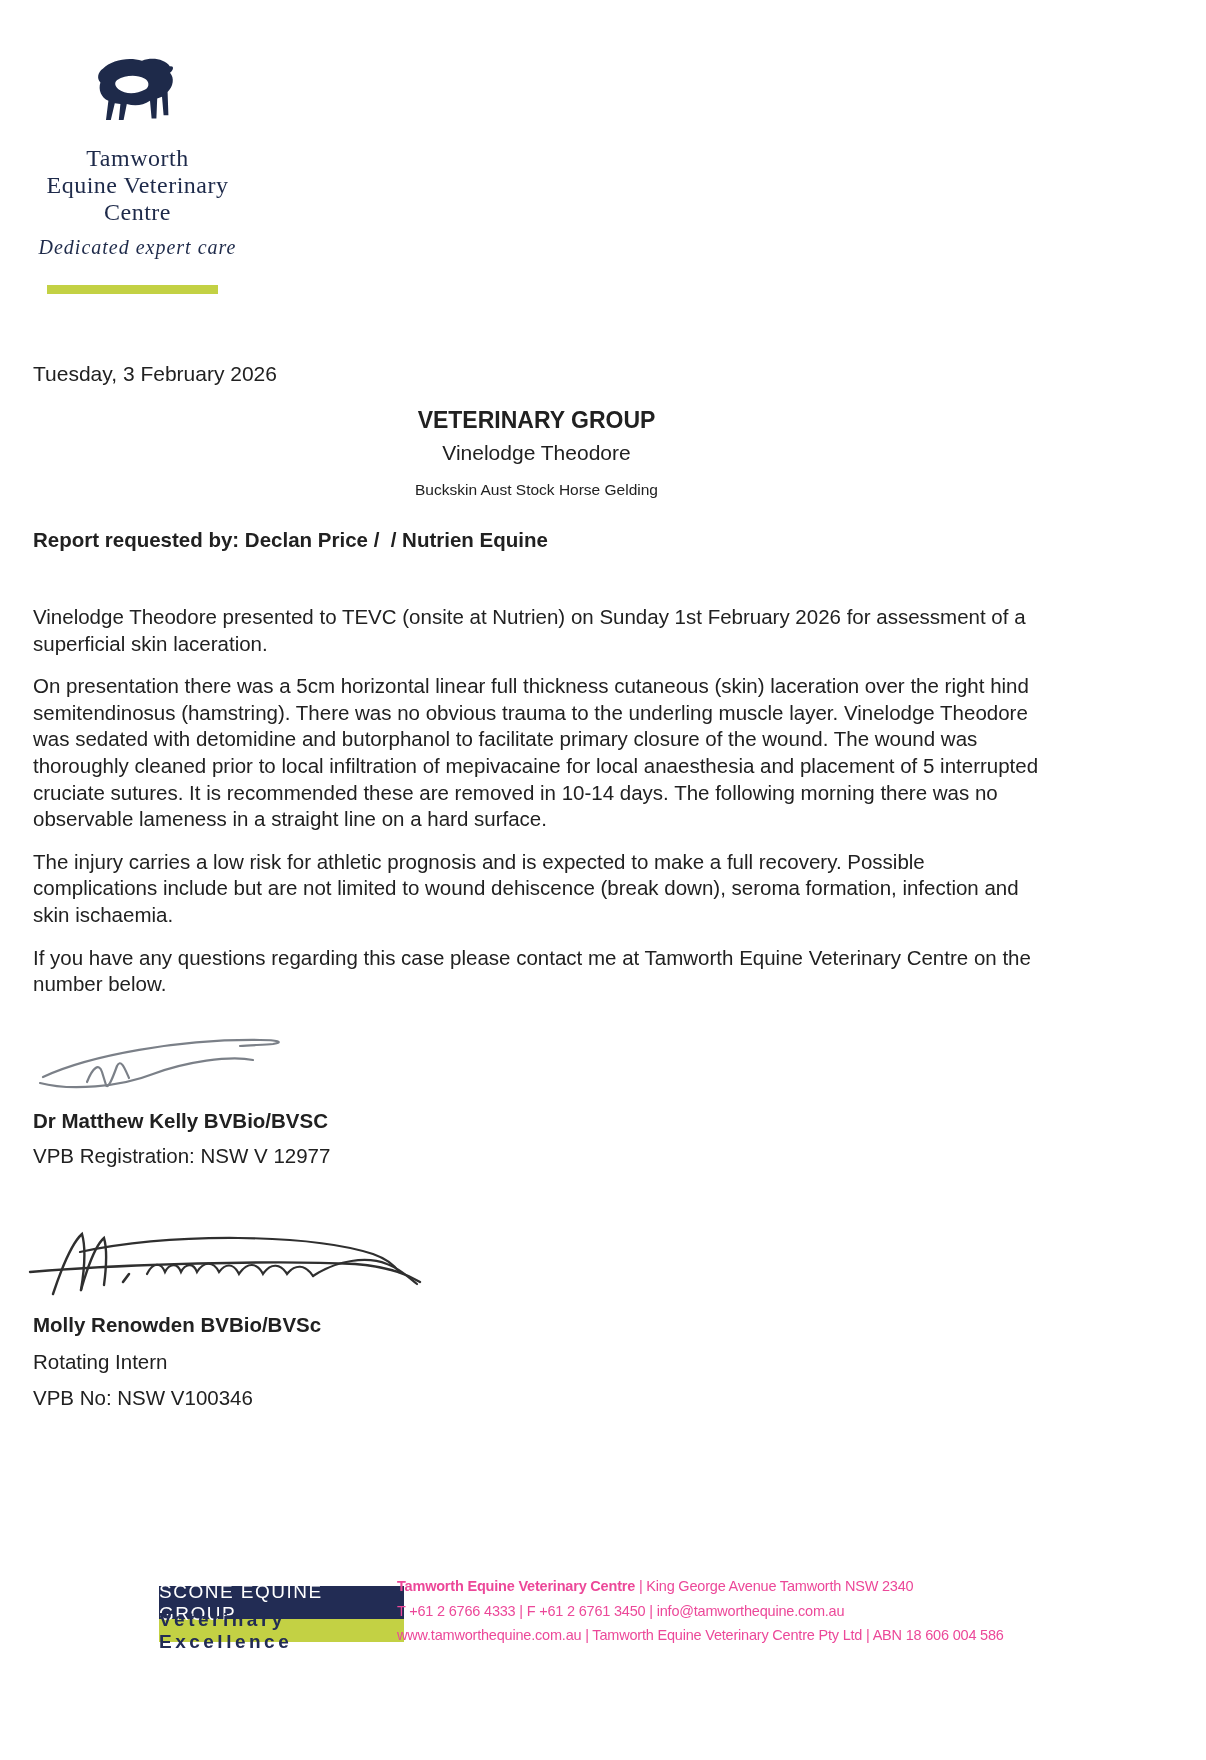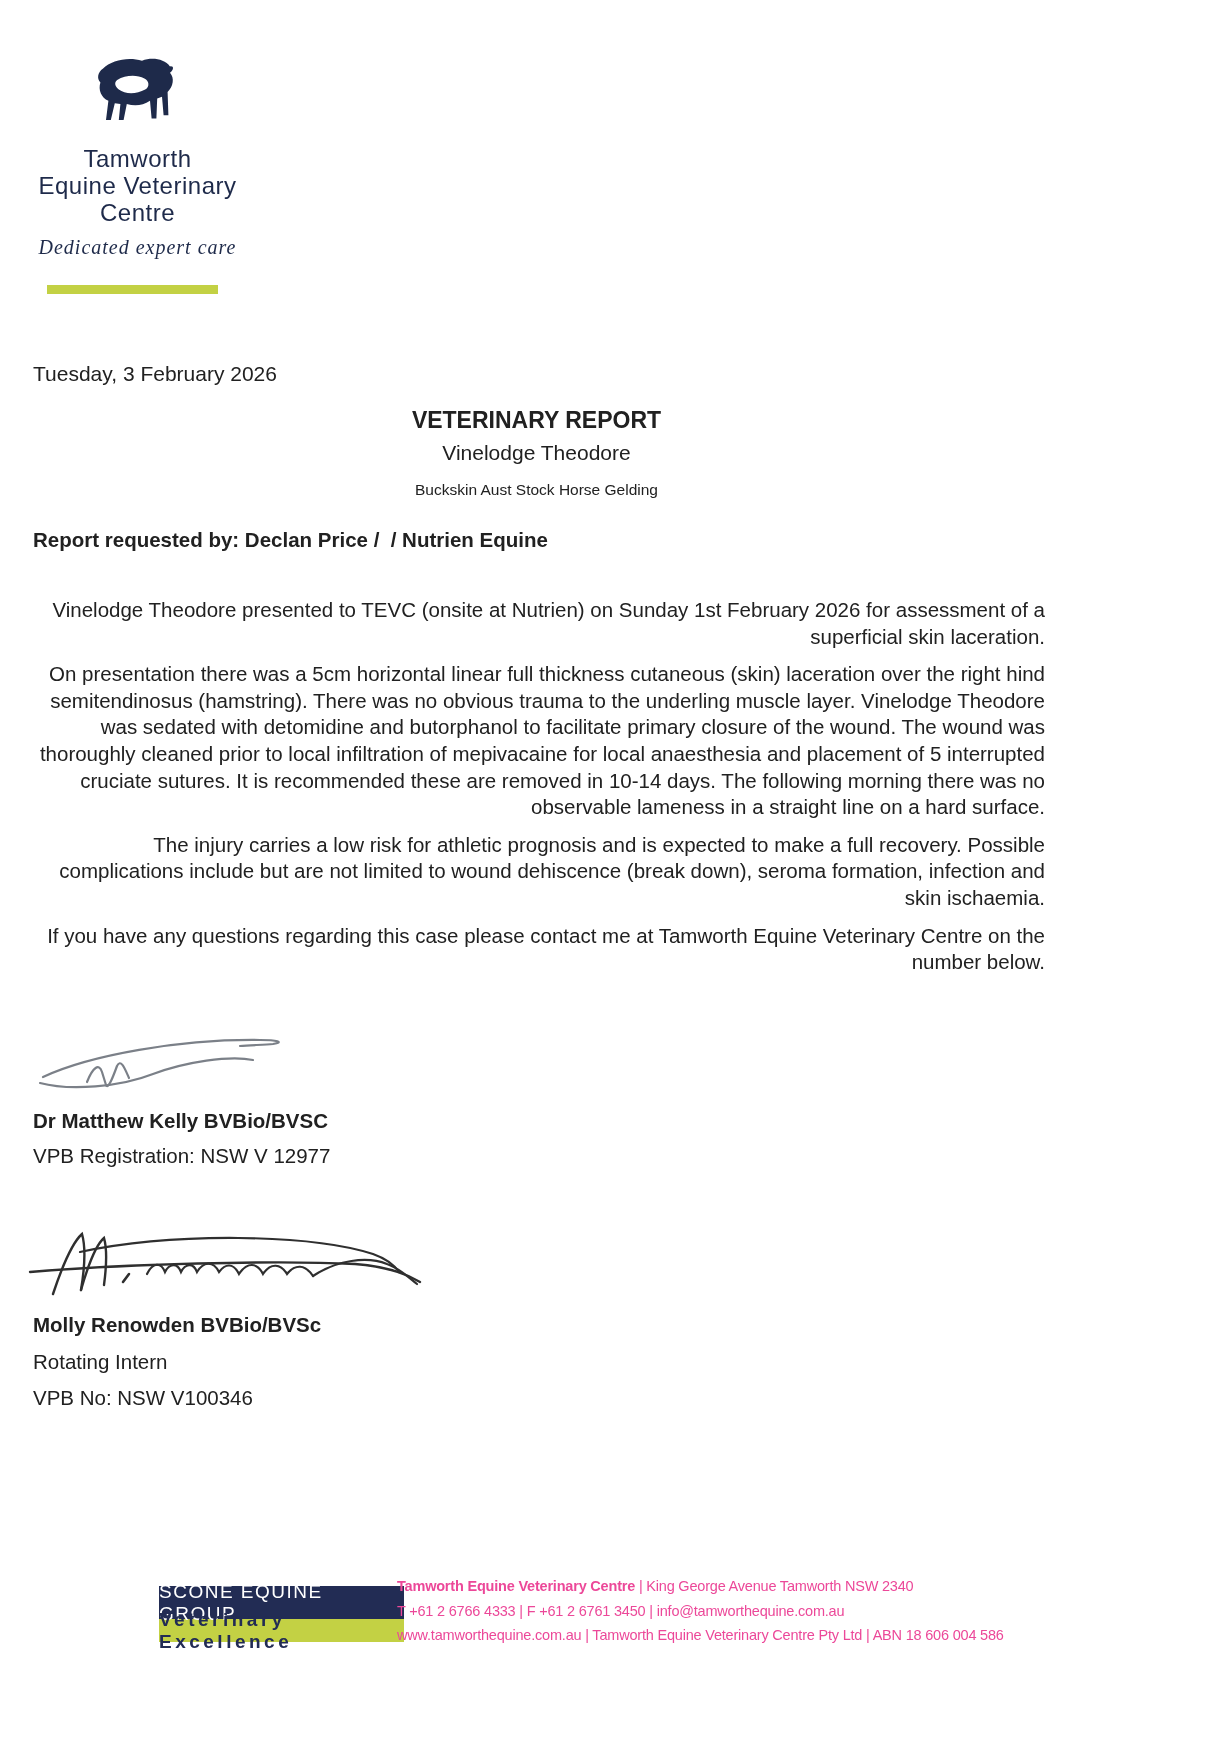--- a/index.html
+++ b/index.html
@@ -5,34 +5,34 @@
   html,body{margin:0;padding:0;background:#e8e8e8;}
   .page{
     position:relative;width:1206px;height:1760px;margin:0 auto;
     background:#ffffff;overflow:hidden;
     font-family:"Liberation Sans","DejaVu Sans",sans-serif;
     color:#212121;
   }
   
   .logo-area{position:absolute;top:55px;left:30px;width:215px;text-align:center;}
   .horse-svg{display:block;margin:0 auto;width:96px;height:82px;}
-  .logo-name{margin-top:8px;color:#1e2a4a;font-size:24px;line-height:27px;font-weight:400;letter-spacing:0.5px;}
+  .logo-name{margin-top:8px;color:#1e2a4a;font-size:24px;line-height:27px;font-weight:400;letter-spacing:0.5px;font-family:Liberation Serif, serif;}
   .logo-tagline{margin-top:10px;color:#1e2a4a;font-family:"Liberation Serif","DejaVu Serif",serif;
     font-style:italic;font-size:20px;letter-spacing:1px;}
   .green-bar{position:absolute;top:285px;left:47px;width:171px;height:9px;background:#c3d144;}
   
   .date-line{position:absolute;top:338px;left:33px;font-size:21px;margin-top:24px;}
   .title-block{position:absolute;top:407px;left:33px;width:1007px;text-align:center;}
   .report-heading{font-size:23px;font-weight:700;margin:0;}
   .horse-name{font-size:21px;font-weight:400;margin:7px 0 0 0;}
   .horse-desc{font-size:15.5px;font-weight:400;margin:16px 0 0 0;}
   .requested-line{position:absolute;top:528px;left:33px;font-size:20.5px;font-weight:700;white-space:pre-wrap;}
   
   .body-text{position:absolute;top:588px;left:33px;width:1012px;font-size:20.5px;line-height:26.6px;}
-  .body-text p{margin:9px 0 11px 0;text-align:right;}
+  .body-text p{margin:16px 0 11px 0;}
   
   .sig1{position:absolute;top:1025px;left:35px;width:260px;height:75px;}
   .sig1-block{position:absolute;top:1108px;left:33px;font-size:20.5px;line-height:26.6px;}
   .sig-name{font-weight:700;margin:0 0 8px 0;}
   .sig-line{margin:0 0 6px 0;}
   .sig2{position:absolute;top:1222px;left:25px;width:410px;height:88px;}
   .sig2-block{position:absolute;top:1312px;left:33px;font-size:20.5px;line-height:26.6px;}
   .sig2-block p{margin:0 0 10px 0;}
   
   .disclaimer{position:absolute;top:1440px;left:33px;width:1145px;
@@ -61,21 +61,21 @@
       <div>Equine Veterinary</div>
       <div>Centre</div>
     </div>
     <div class="logo-tagline">Dedicated expert care</div>
   </div>
   <div class="green-bar"></div>
 
   <div class="date-line">Tuesday, 3 February 2026</div>
 
   <div class="title-block">
-    <h1 class="report-heading">VETERINARY REPORT</h1>
+    <h1 class="report-heading">VETERINARY GROUP</h1>
     <h2 class="horse-name">Vinelodge Theodore</h2>
     <h3 class="horse-desc">Buckskin Aust Stock Horse Gelding</h3>
   </div>
   <div class="requested-line">Report requested by: Declan Price /  / Nutrien Equine</div>
 
   <div class="body-text">
     <p>Vinelodge Theodore presented to TEVC (onsite at Nutrien) on Sunday 1st February 2026 for assessment of a superficial skin laceration.</p>
     <p>On presentation there was a 5cm horizontal linear full thickness cutaneous (skin) laceration over the right hind semitendinosus (hamstring). There was no obvious trauma to the underling muscle layer. Vinelodge Theodore was sedated with detomidine and butorphanol to facilitate primary closure of the wound. The wound was thoroughly cleaned prior to local infiltration of mepivacaine for local anaesthesia and placement of 5 interrupted cruciate sutures. It is recommended these are removed in 10-14 days. The following morning there was no observable lameness in a straight line on a hard surface.</p>
     <p>The injury carries a low risk for athletic prognosis and is expected to make a full recovery. Possible complications include but are not limited to wound dehiscence (break down), seroma formation, infection and skin ischaemia.</p>
     <p>If you have any questions regarding this case please contact me at Tamworth Equine Veterinary Centre on the number below.</p>

